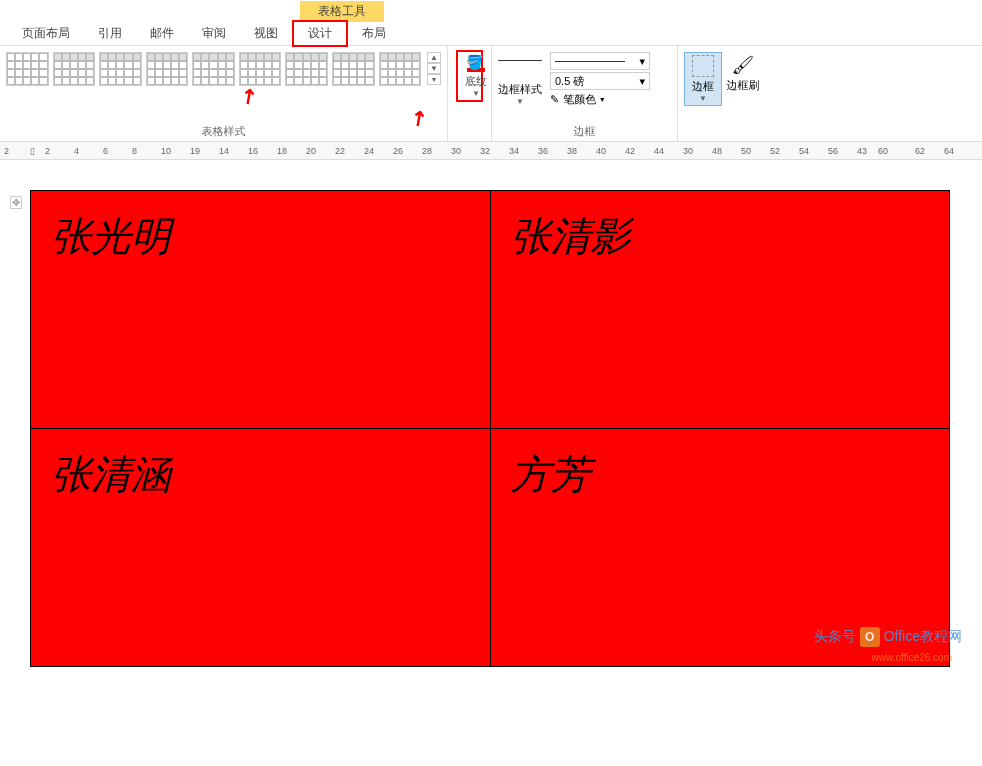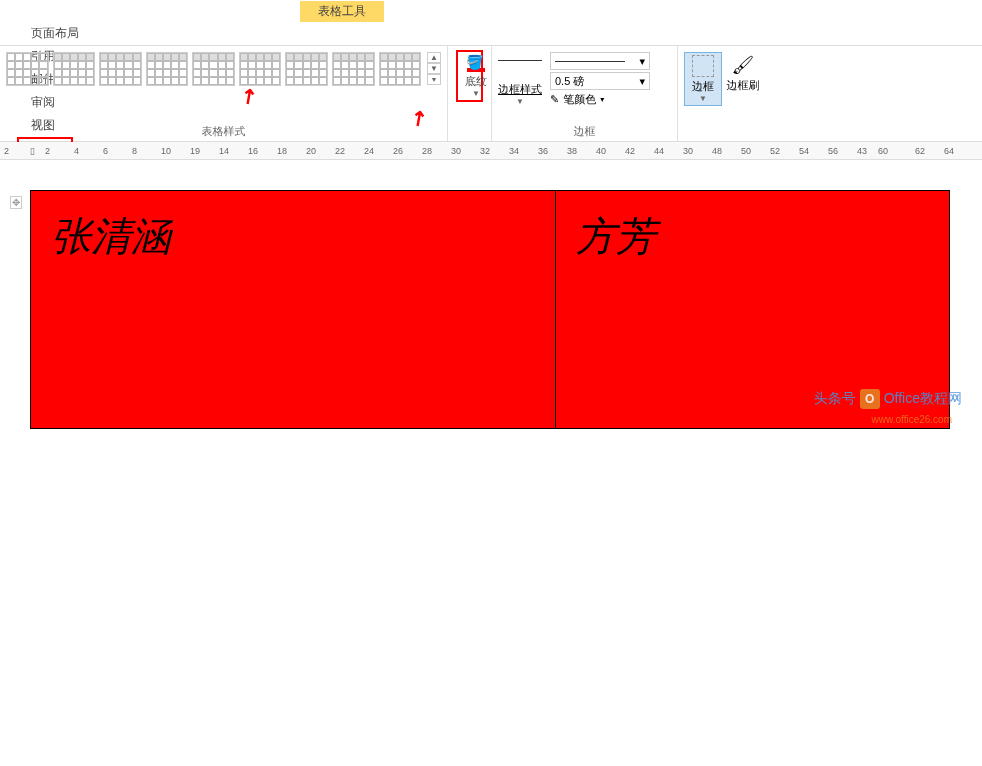--- a/index.html
+++ b/index.html
@@ -4,21 +4,21 @@
   <style>
     * { box-sizing: border-box; margin: 0; padding: 0; }
     body { font-family: "Microsoft YaHei", "SimSun", sans-serif; font-size: 12px; background: #fff; width: 982px; height: 766px; overflow: hidden; }
     
     
     .title-bar { height: 22px; display: flex; align-items: center; background: #fff; }
     .context-tab { background: #ffd965; color: #444; padding: 2px 18px; margin-left: 300px; font-size: 12px; }
     .doc-title { margin-left: 20px; color: #666; font-size: 12px; }
     
     
-    .ribbon-tabs { height: 24px; display: flex; align-items: flex-start; border-bottom: 1px solid #ddd; padding-left: 17px; flex-direction: column; }
+    .ribbon-tabs { height: 24px; display: flex; align-items: center; border-bottom: 1px solid #ddd; padding-left: 8px; }
     .ribbon-tab { padding: 3px 14px; color: #444; cursor: pointer; font-size: 12px; }
     .ribbon-tab.active { border: 2px solid red; color: #444; }
     
     
     .ribbon { height: 96px; display: flex; border-bottom: 1px solid #ddd; background: #fff; }
     .ribbon-group { border-right: 1px solid #e0e0e0; padding: 2px 6px; display: flex; flex-direction: column; position: relative; }
     .group-label { position: absolute; bottom: 2px; left: 0; right: 0; text-align: center; color: #666; font-size: 11px; }
     
     
     .styles-gallery { display: flex; gap: 4px; padding-top: 4px; }
@@ -34,21 +34,21 @@
     .shading-icon { width: 20px; height: 16px; position: relative; }
     .shading-bucket { font-size: 14px; }
     .shading-strip { width: 18px; height: 4px; background: red; margin-top: -2px; }
     .shading-label { font-size: 11px; color: #444; margin-top: 2px; }
     .shading-arrow { font-size: 8px; color: #666; }
     
     
     .border-style { display: flex; gap: 8px; padding-top: 4px; }
     .bs-left { display: flex; flex-direction: column; align-items: center; }
     .bs-sample { width: 44px; height: 16px; border-top: 1px solid #333; margin-top: 8px; }
-    .bs-label { font-size: 11px; margin-top: 6px; text-decoration: underline; }
+    .bs-label { font-size: 11px; margin-top: 6px; }
     .bs-right { display: flex; flex-direction: column; gap: 2px; }
     .bs-dd { border: 1px solid #ccc; height: 18px; width: 100px; font-size: 11px; padding: 1px 4px; display:flex; align-items:center; justify-content:space-between; cursor:pointer; }
     .pen-color { display: flex; align-items: center; font-size: 11px; gap: 4px; }
     
     
     .border-btns { display: flex; gap: 2px; padding-top: 4px; }
     .big-btn { width: 38px; display: flex; flex-direction: column; align-items: center; cursor: pointer; padding: 2px; }
     .big-btn.active { background: #d0e4f5; border: 1px solid #7ab4e0; }
     .big-btn-icon { width: 22px; height: 22px; border: 1px dashed #999; }
     .big-btn-label { font-size: 11px; margin-top: 2px; }
@@ -389,20 +389,24 @@
   <span style="position:absolute;left:857px">43</span>
   <span style="position:absolute;left:878px">60</span>
   <span style="position:absolute;left:915px">62</span>
   <span style="position:absolute;left:944px">64</span>
 </div>
 
 <div class="doc-area">
   <div class="anchor">✥</div>
   <table class="word-table">
     <tbody>
+        <tr>
+      <td>张光明</td>
+      <td>张清影</td>
+    </tr>
     <tr>
       <td>张清涵</td>
       <td>方芳</td>
     </tr>
   </tbody>
     </table>
 
   <div class="watermark">
     <span>头条号</span>
     <span class="wm-badge">O</span>

